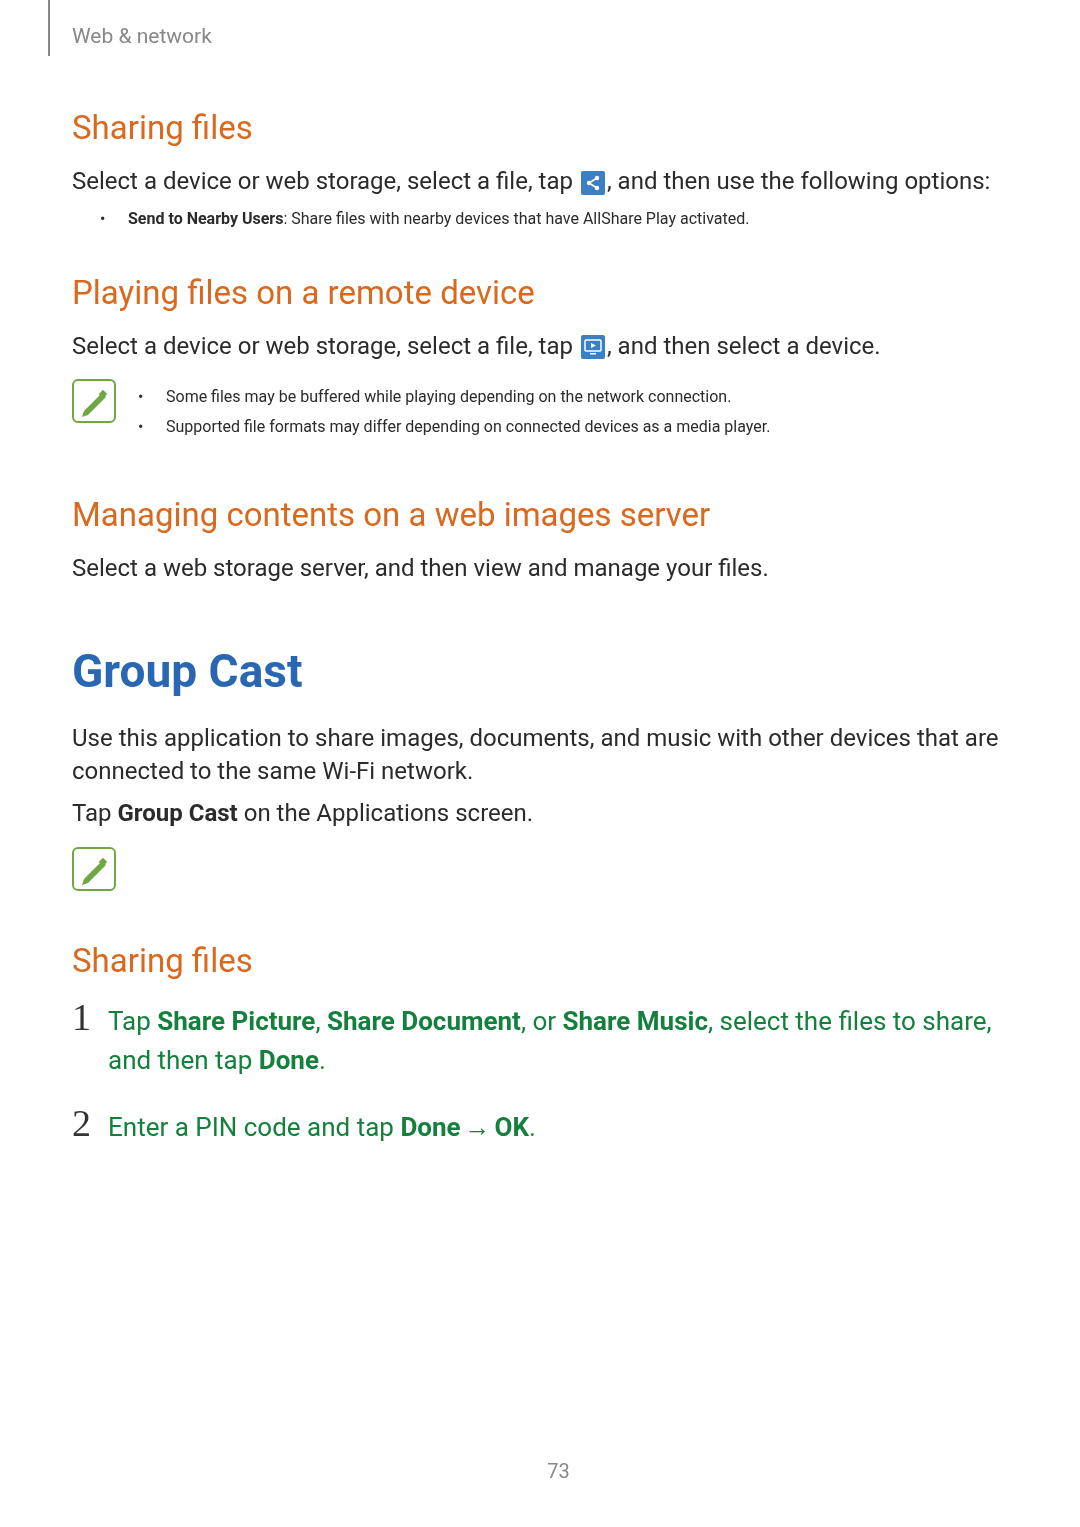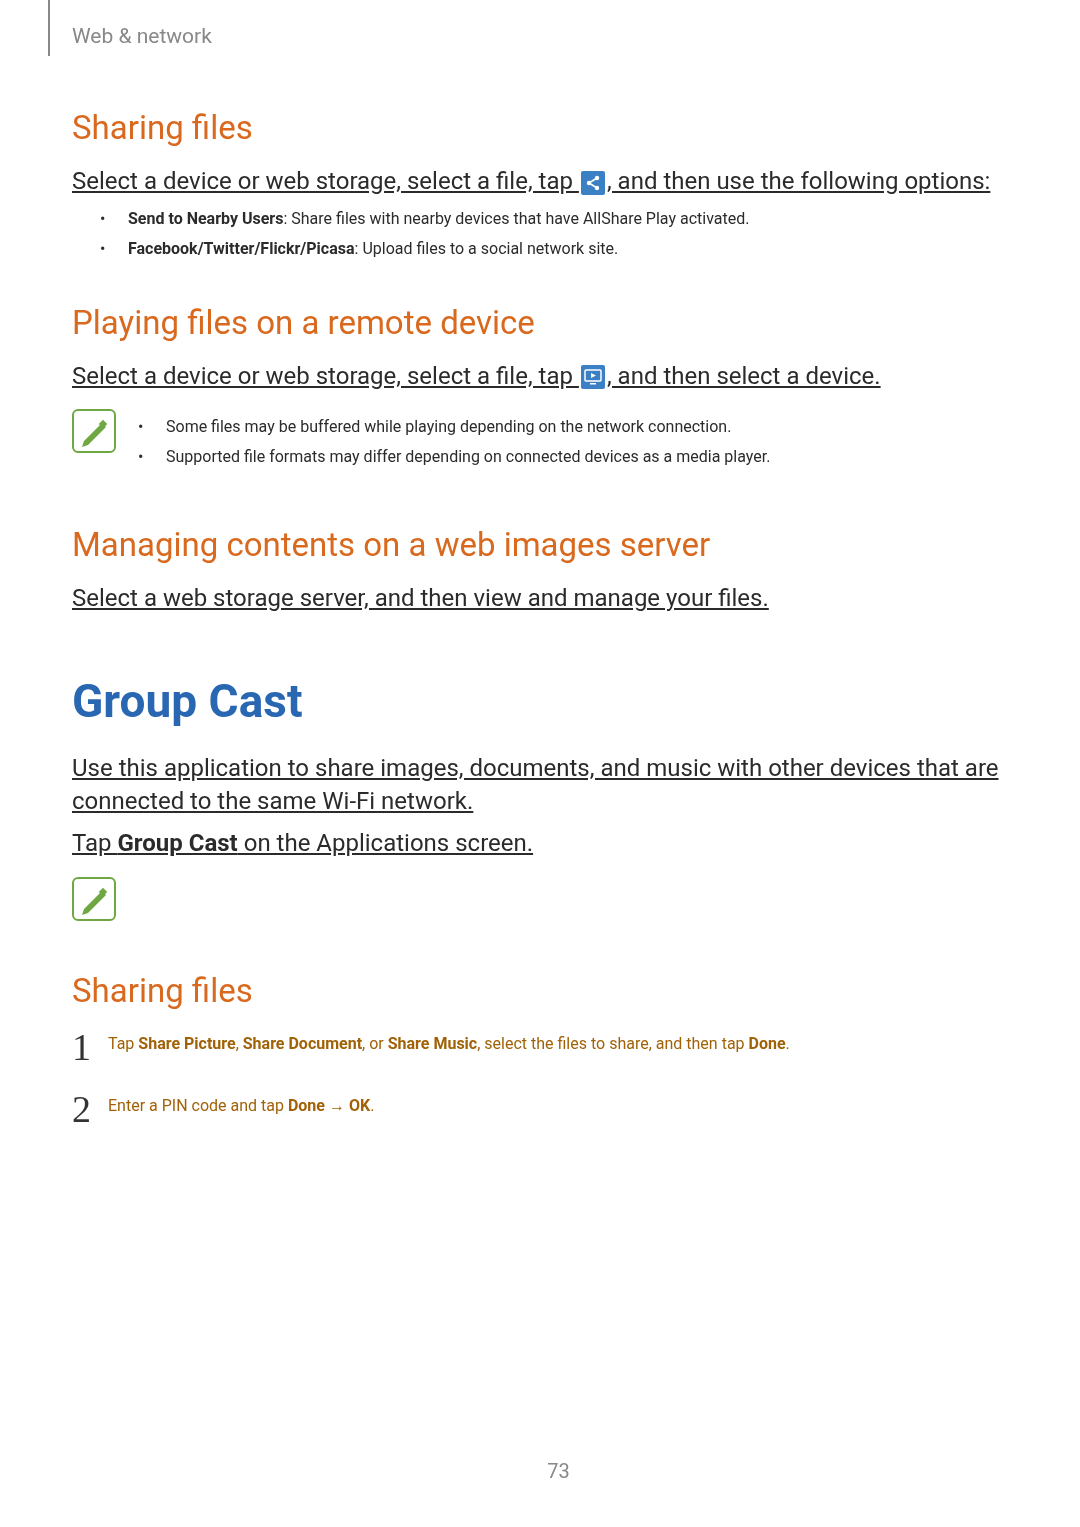--- a/index.html
+++ b/index.html
@@ -41,21 +41,20 @@
     color: #d9691e;
     font-size: 33px;
     font-weight: 400;
     margin-bottom: 18px;
   }
   .body-text {
     font-size: 24px;
     color: #2b2b2b;
     line-height: 1.4;
     margin-bottom: 8px;
-    text-decoration: underline;
   }
   .bullet-list {
     list-style: none;
     margin-left: 28px;
     margin-top: 8px;
   }
   .bullet-list li {
     position: relative;
     font-size: 16px;
     color: #2b2b2b;
@@ -145,22 +144,22 @@
   .number-big {
     font-family: Georgia, serif;
     font-size: 38px;
     color: #333;
     font-weight: 400;
     width: 36px;
     flex-shrink: 0;
     line-height: 1;
   }
   .numbered-text {
-    font-size: 16px;
-    color: #a16207;
+    font-size: 26px;
+    color: #15803d;
     line-height: 1.5;
     padding-top: 4px;
   }
   .arrow {
     display: inline-block;
     margin: 0 4px;
   }
   .page-number {
     position: absolute;
     bottom: 44px;
@@ -185,21 +184,20 @@
     <span>Select a device or web storage, select a file, tap </span><span class="inline-icon"><svg class="share-icon-inner" viewBox="0 0 16 16">
           <circle cx="12" cy="3" r="2.2" fill="#fff"></circle>
           <circle cx="4" cy="8" r="2.2" fill="#fff"></circle>
           <circle cx="12" cy="13" r="2.2" fill="#fff"></circle>
           <line x1="4" y1="8" x2="12" y2="3" stroke="#fff" stroke-width="1.5"></line>
           <line x1="4" y1="8" x2="12" y2="13" stroke="#fff" stroke-width="1.5"></line>
         </svg></span><span>, and then use the following options:</span>
   </div>
   <ul class="bullet-list">
     <li><span class="bold">Send to Nearby Users</span><span>: Share files with nearby devices that have AllShare Play activated.</span></li>
-    <li><span class="bold">Facebook/Twitter/Flickr/Picasa</span><span>: Upload files to a social network site.</span></li>
   </ul>
 
   <div class="section-gap"></div>
 
   <div class="section-heading">Playing files on a remote device</div>
   <div class="body-text">
     <span>Select a device or web storage, select a file, tap </span><span class="inline-icon"><svg class="cast-icon-inner" viewBox="0 0 18 18">
           <rect x="1" y="2" width="16" height="11" rx="1" fill="none" stroke="#fff" stroke-width="1.5"></rect>
           <rect x="6" y="15" width="6" height="1.5" fill="#fff"></rect>
           <polygon points="7,5 7,10 12,7.5" fill="#fff"></polygon>

